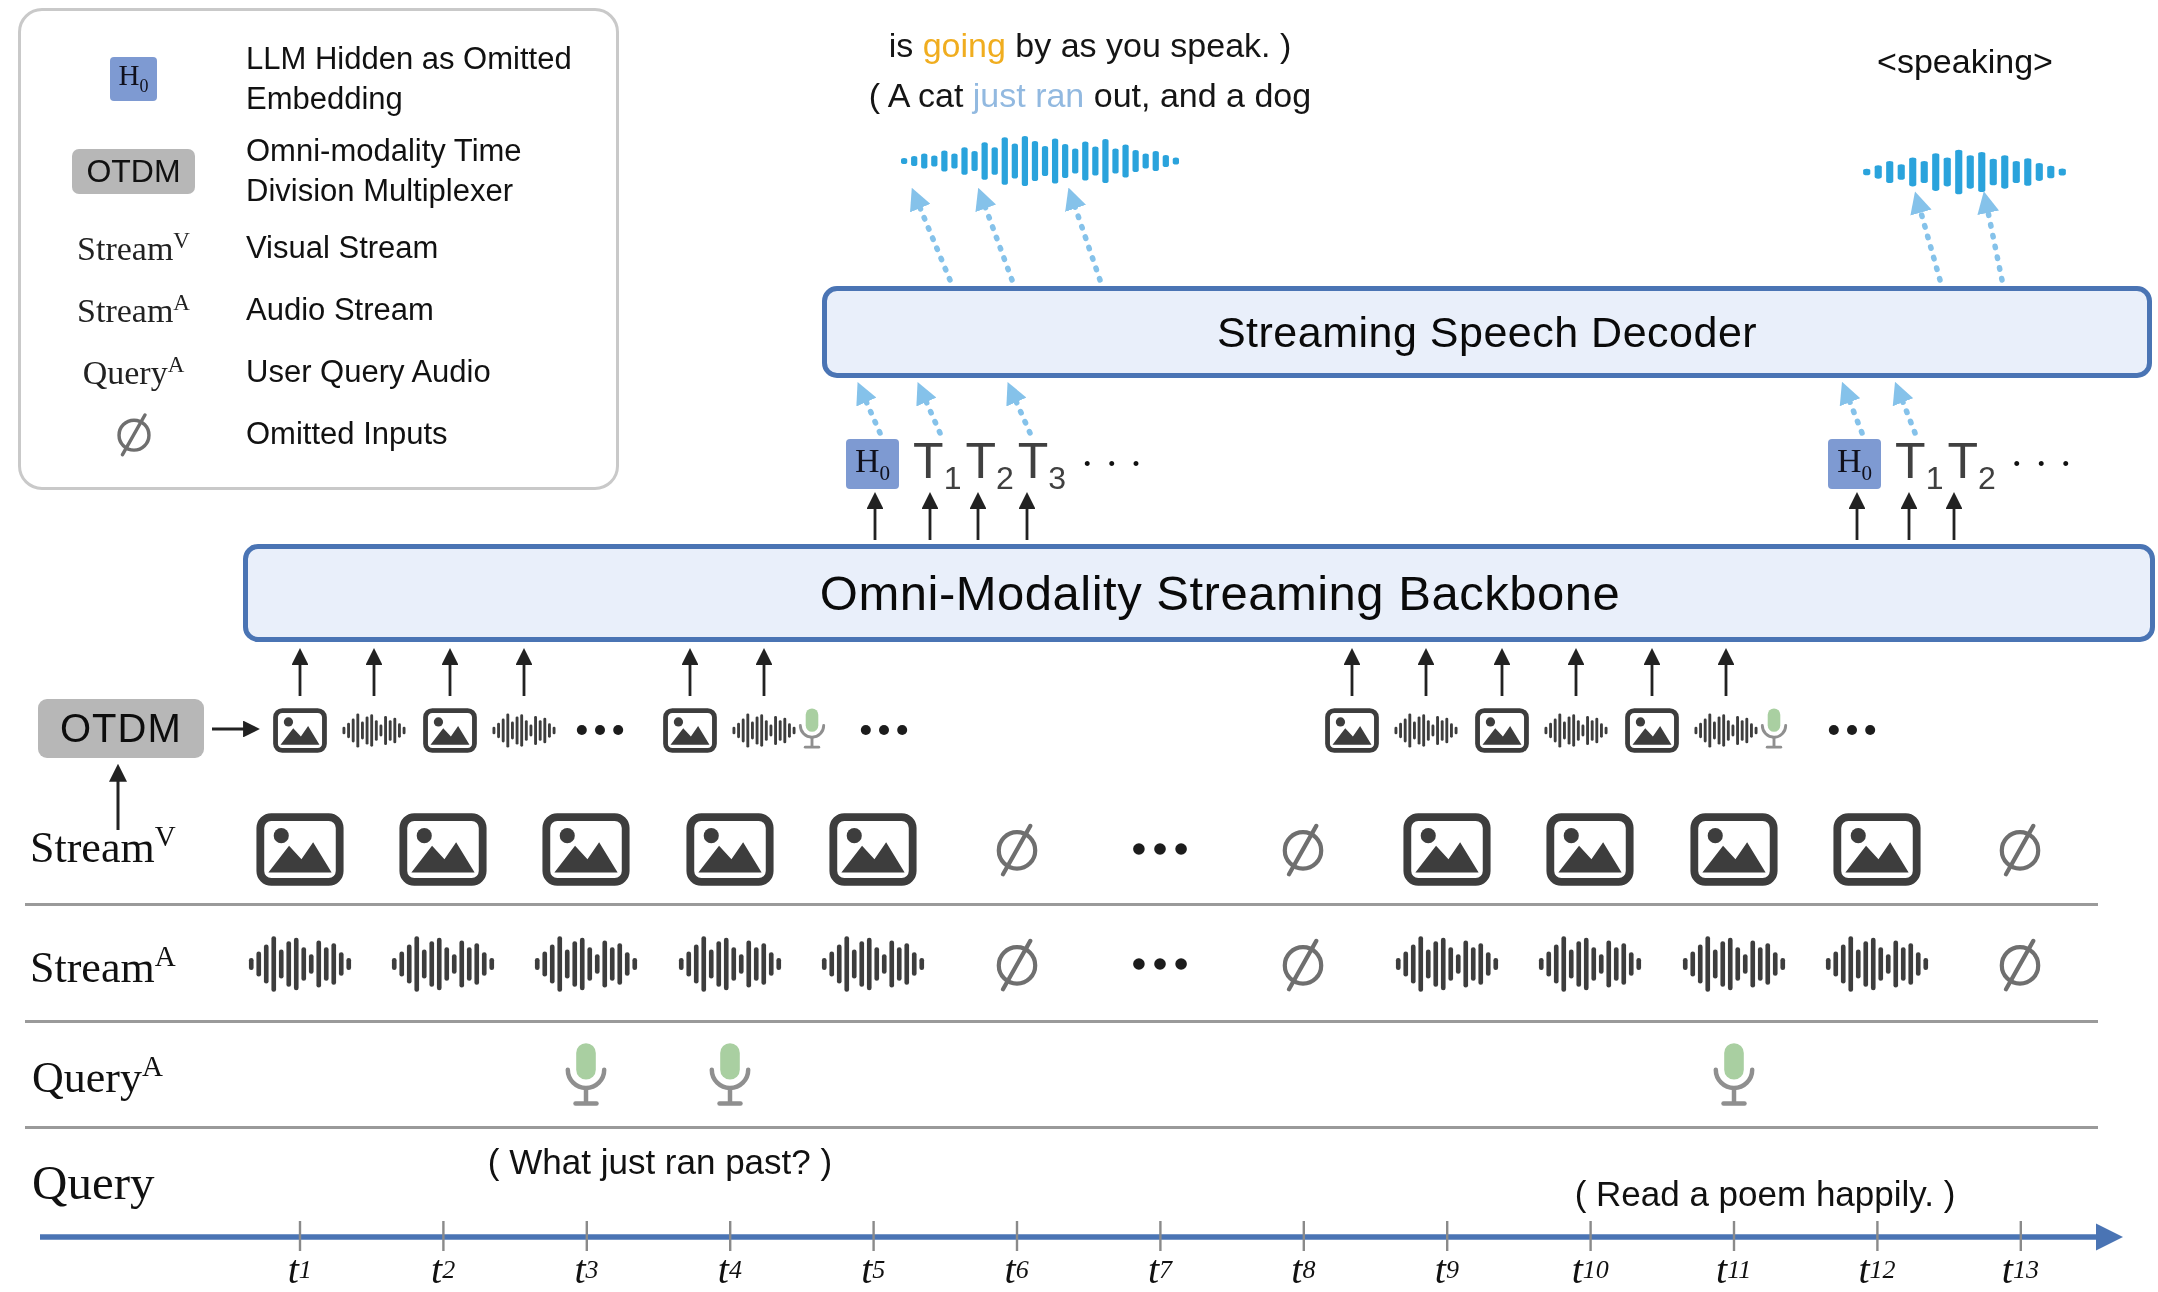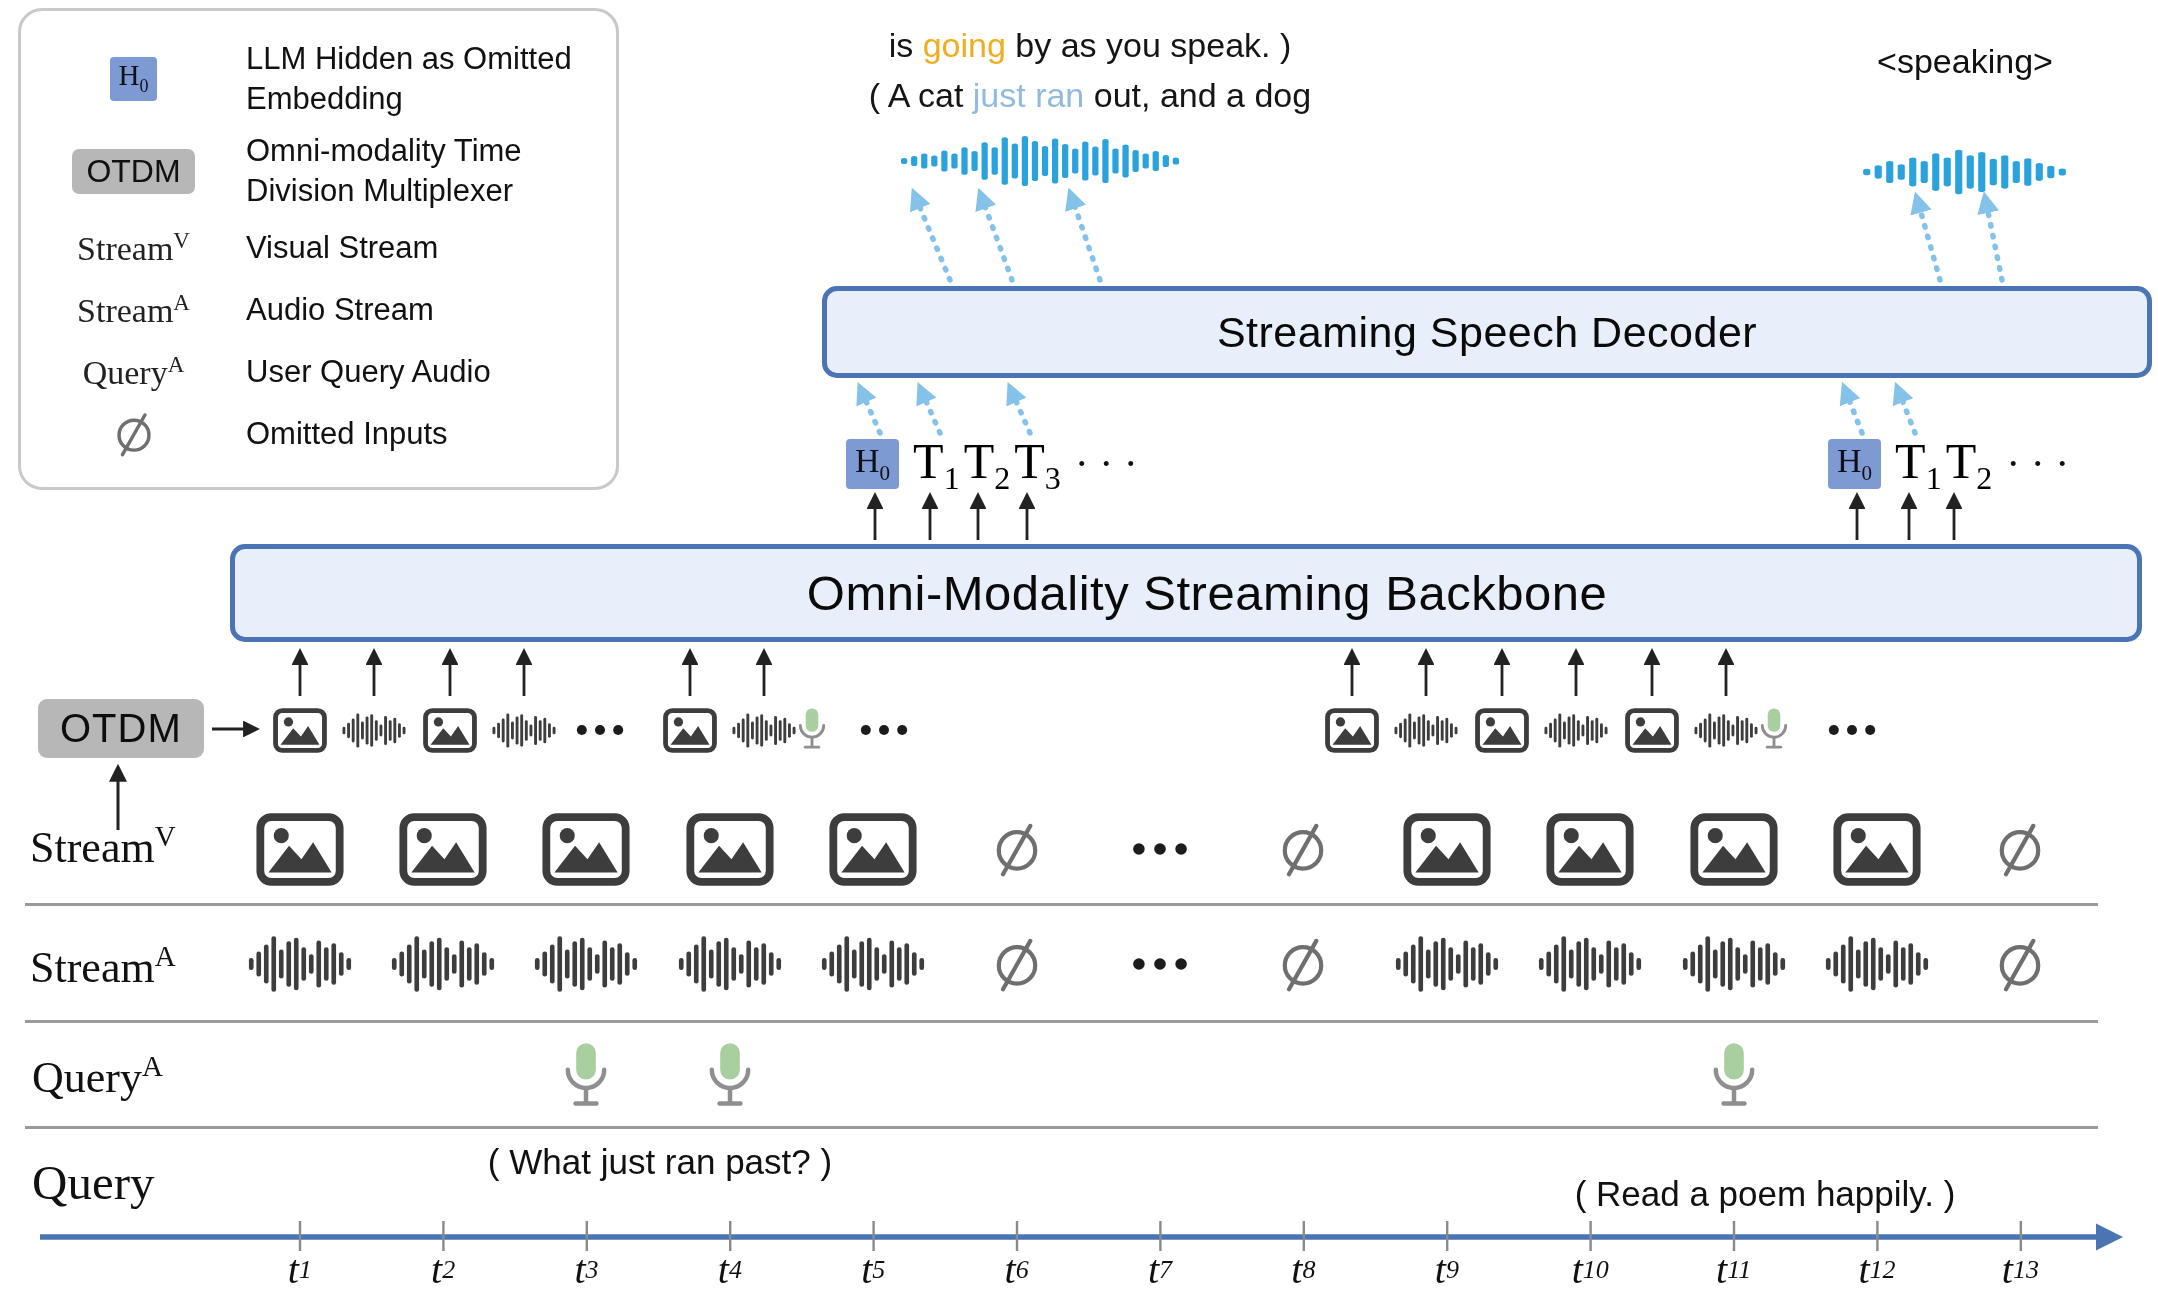--- a/index.html
+++ b/index.html
@@ -33,29 +33,29 @@
   .seg-orange{color:var(--speech-highlight-orange,#f0ad1f);}
   .speaking{position:absolute;left:1800px;top:42px;width:330px;text-align:center;font-size:34px;color:#111;}
   #wave-left{position:absolute;left:900px;top:134px;width:280px;height:54px;}
   #wave-right{position:absolute;left:1862px;top:148px;width:205px;height:48px;}
   .wave-fill{width:100%;height:100%;display:block;}
   
   .box{position:absolute;background:var(--box-fill,#e9effa);
     border:5px solid var(--accent-blue-border,#4a74b4);border-radius:15px;
     display:flex;align-items:center;justify-content:center;box-sizing:border-box;}
   #decoder{left:822px;top:286px;width:1330px;height:92px;}
-  #backbone{left:230px;top:544px;width:1912px;height:98px;padding-left:42px;}
+  #backbone{left:243px;top:544px;width:1912px;height:98px;padding-left:42px;}
   .box-label{font-size:43px;color:#0a0a0a;letter-spacing:.5px;}
   #backbone .box-label{font-size:49px;}
   
   .tokens{position:absolute;display:flex;align-items:center;height:60px;}
   #tokens-left{left:846px;top:434px;}
   #tokens-right{left:1828px;top:434px;}
   .tk-chip{font-size:34px;margin-right:14px;}
-  .tk{font-family:Liberation Serif, serif;font-size:50px;color:#000000;margin-right:4px;}
+  .tk{font-family:Liberation Sans, sans-serif;font-size:50px;color:#404040;margin-right:4px;}
   .tk sub{font-size:32px;}
   .tk-dots{font-family:"Liberation Serif","DejaVu Serif",serif;font-size:42px;color:#111;margin-left:10px;white-space:nowrap;}
   
   #otdm-main{position:absolute;left:38px;top:699px;background:var(--otdm-chip,#b5b5b5);
     border-radius:9px;padding:7px 22px;font-size:40px;color:#0d0d0d;letter-spacing:1px;}
   .seq-item{position:absolute;display:flex;align-items:center;justify-content:center;}
   
   .icon-row{position:absolute;left:228px;width:1864px;display:flex;}
   #row-stream-v{top:806px;height:86px;}
   #row-stream-a{top:926px;height:76px;}

